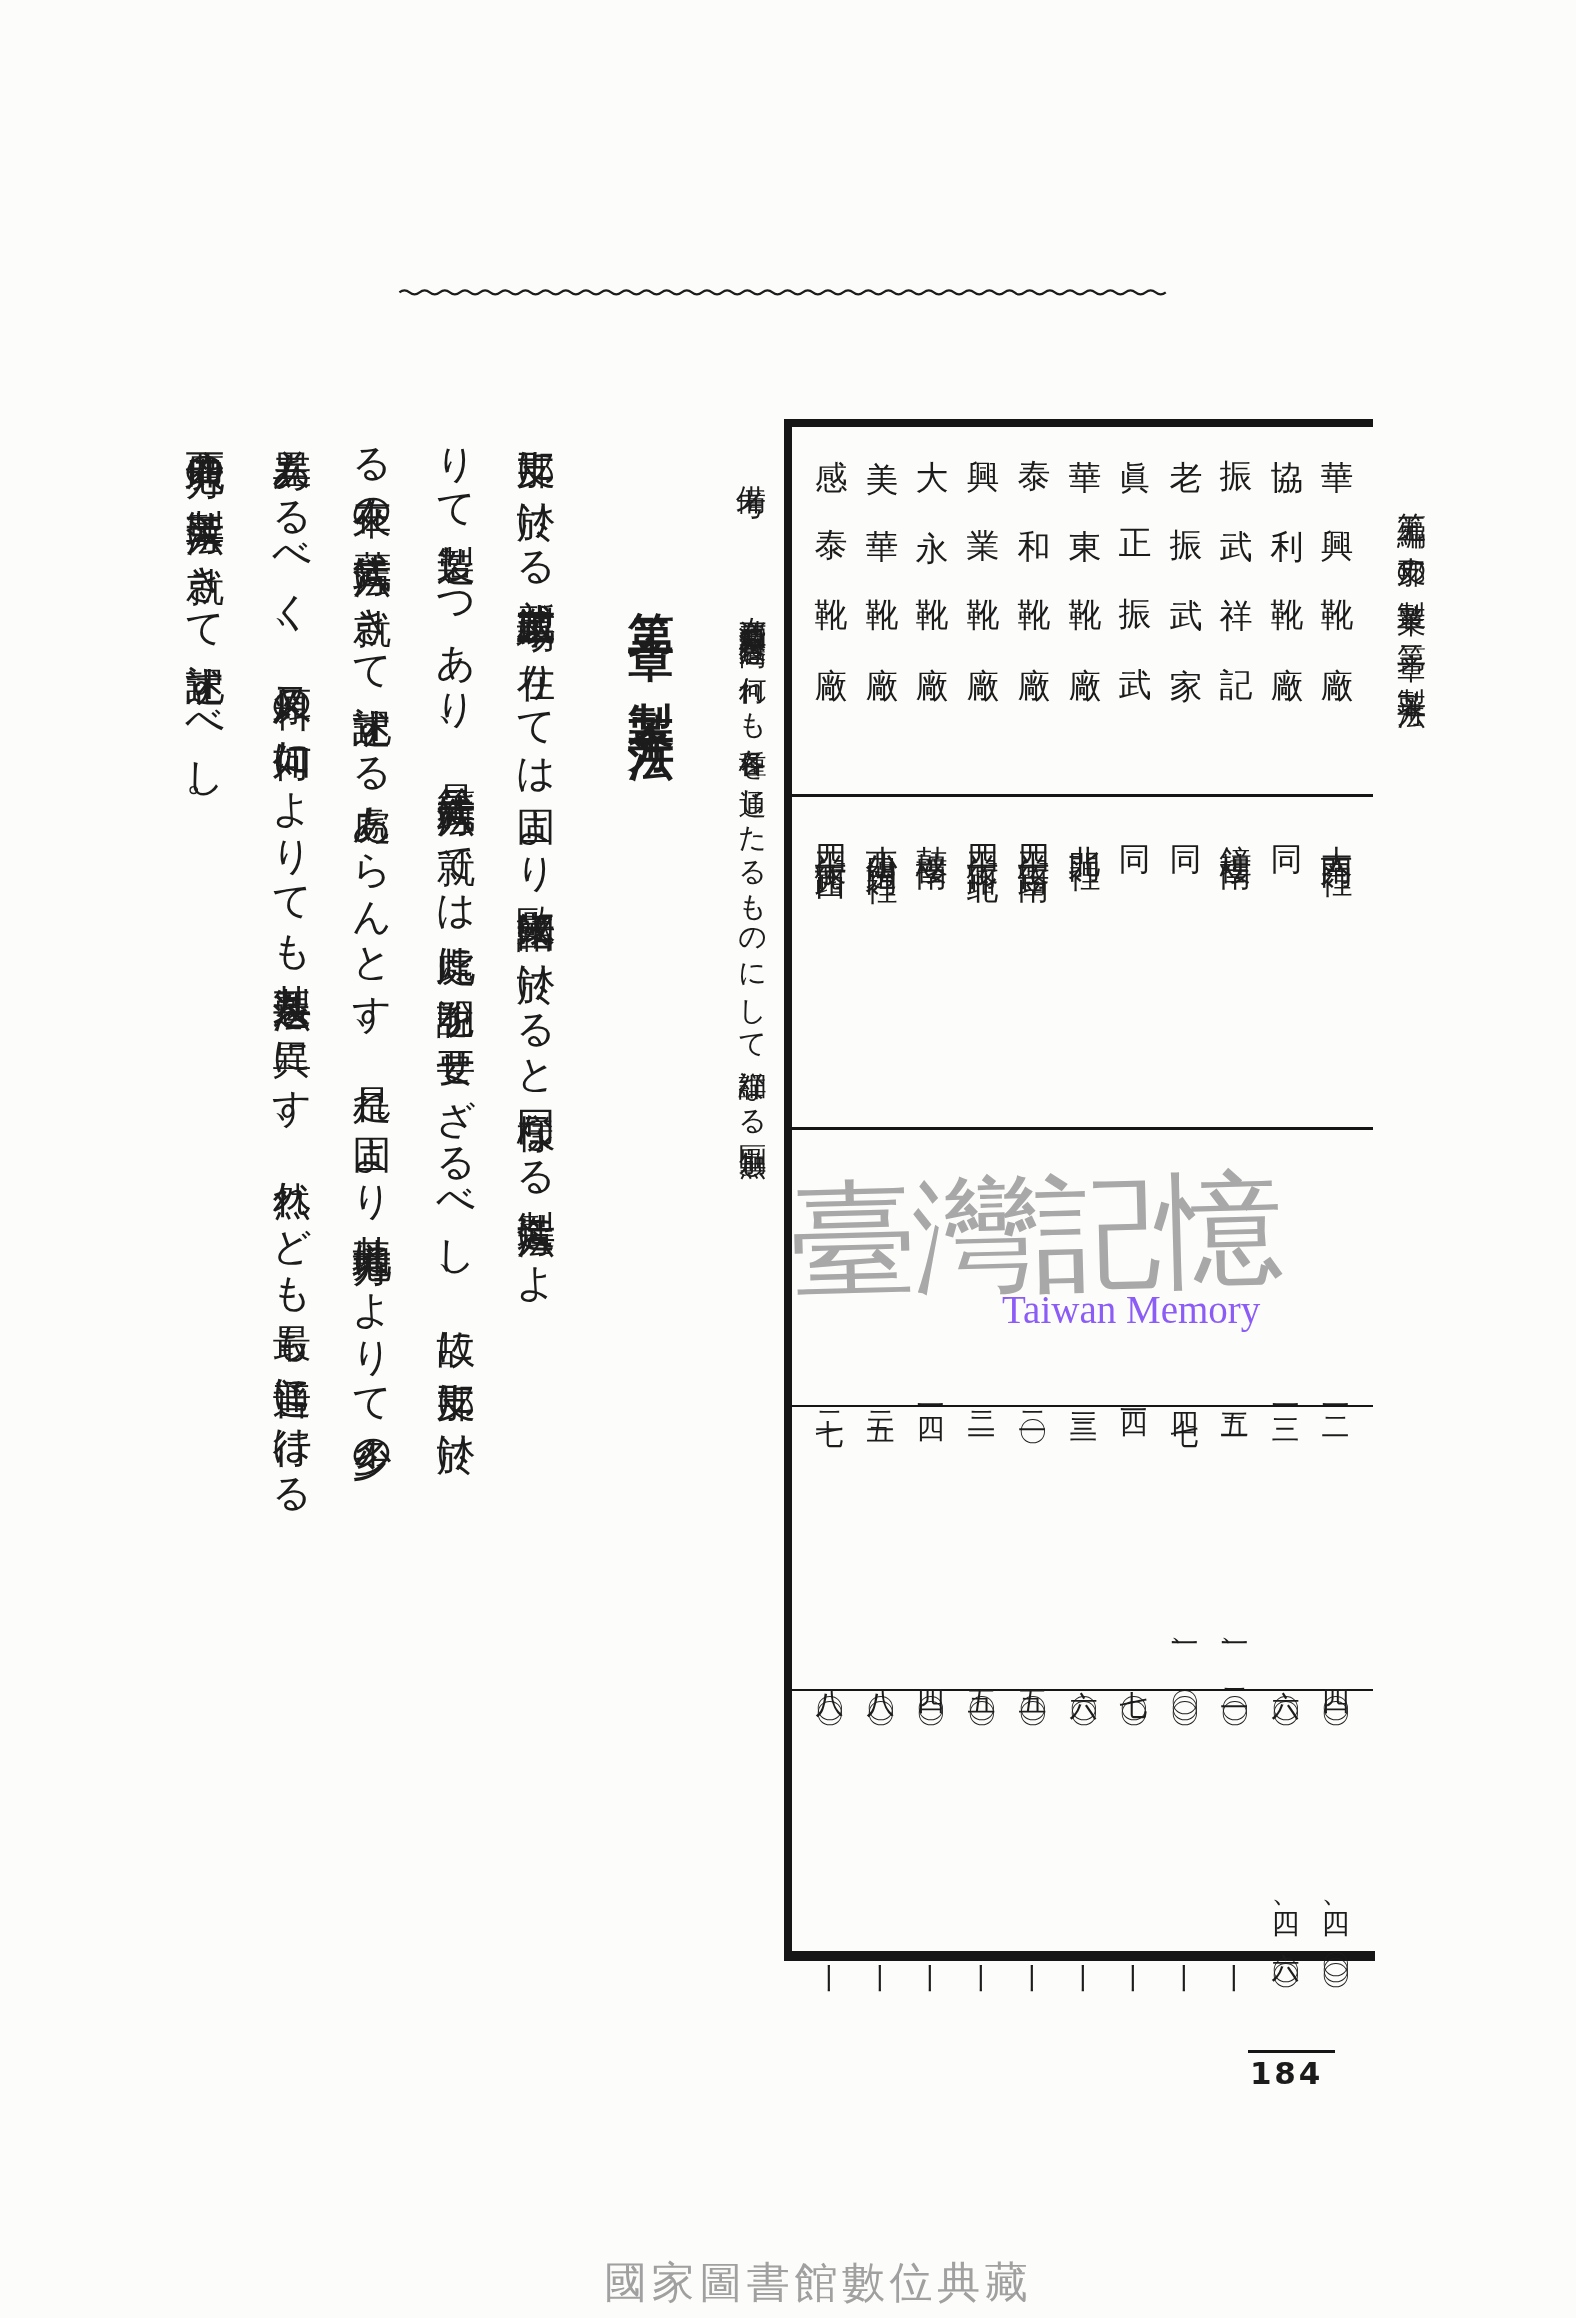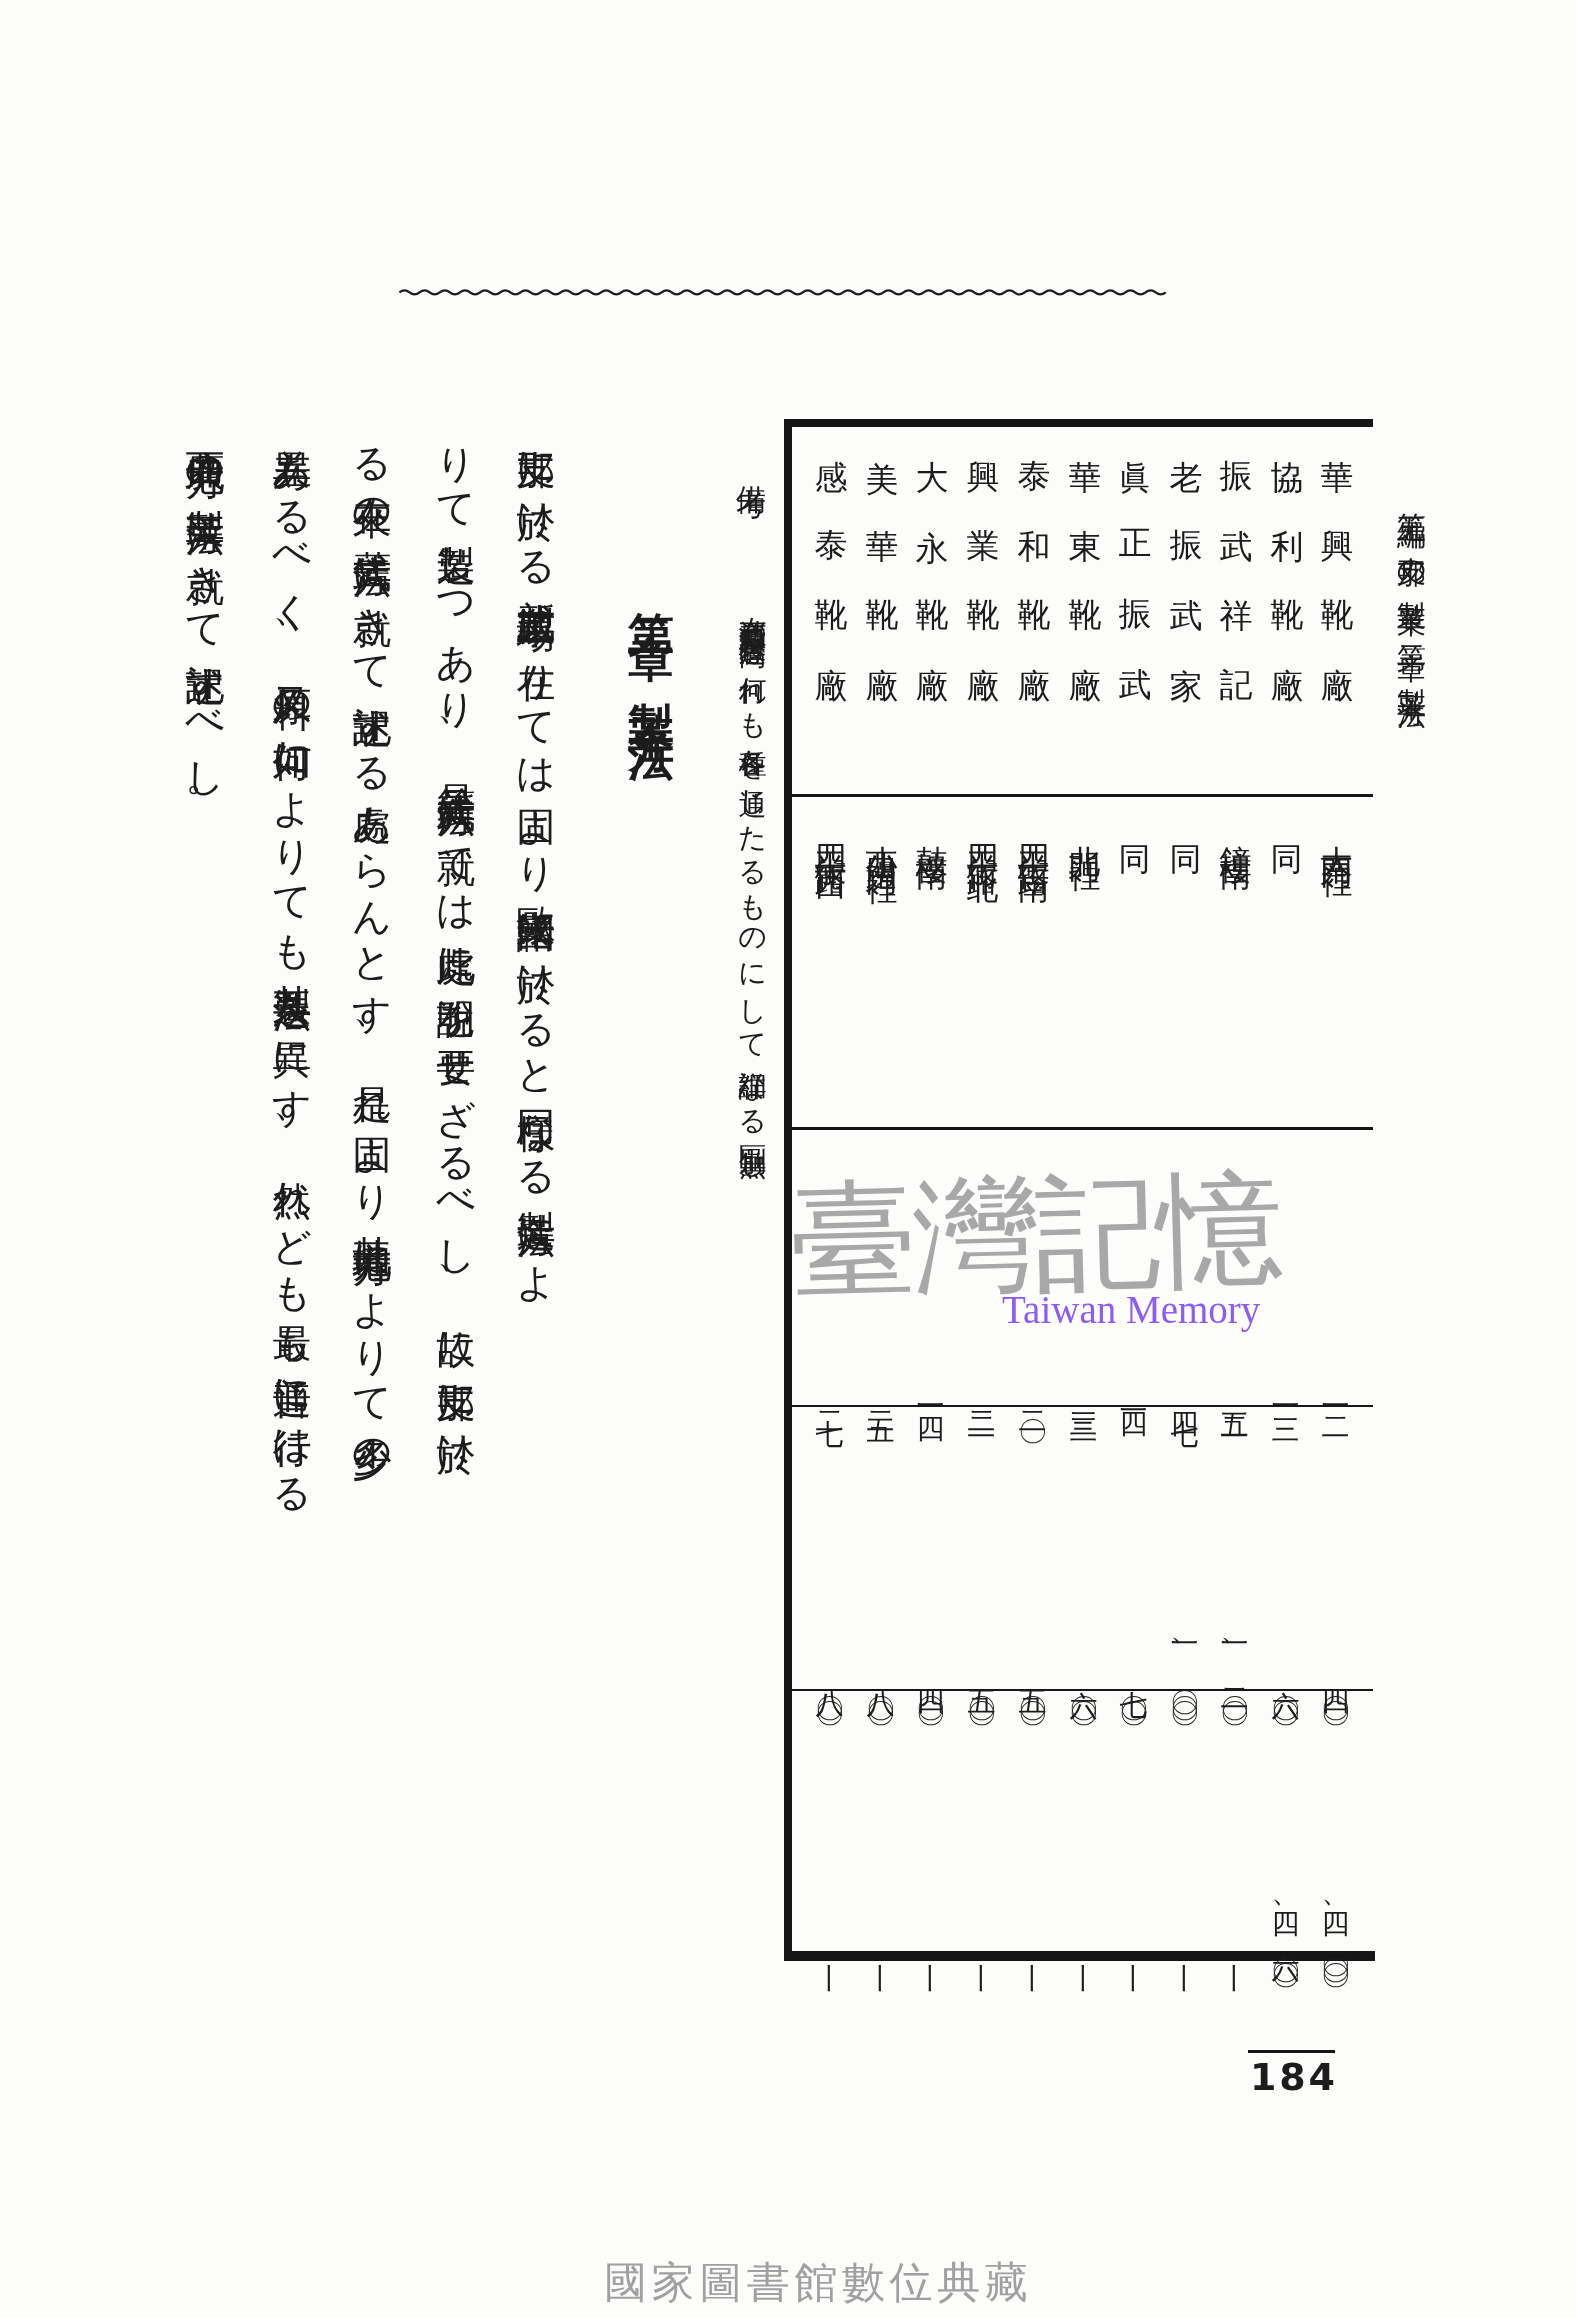--- a/index.html
+++ b/index.html
@@ -36,21 +36,21 @@
   .remarks-text{left:738px;top:595px;font-size:28px;letter-spacing:2.8px;}
   .wm-cjk{
     position:absolute;left:790px;top:1152px;font-size:126px;letter-spacing:-3.7px;
     color:#a8a8a8;transform:rotate(-1.5deg);white-space:nowrap;
   }
   .wm-latin{
     position:absolute;left:1002px;top:1287px;font-size:39px;color:#8b5cf6;
     font-family:"Liberation Serif","DejaVu Serif",serif;white-space:nowrap;
   }
   .pagenum{
-    position:absolute;left:1250px;top:2055px;font-size:38px;font-weight:bold;
+    position:absolute;left:1250px;top:2055px;font-size:31px;font-weight:bold;
     font-family:"DejaVu Sans","Liberation Sans",sans-serif;letter-spacing:2.8px;
   }
   .footer-stamp{
     position:absolute;left:584px;top:2254px;font-size:43px;letter-spacing:4.6px;
     color:#a0a0a0;white-space:nowrap;margin-left:20px;
   }
   .wavy{position:absolute;left:394px;top:286px;}
 </style>
 </head>
 <body>

